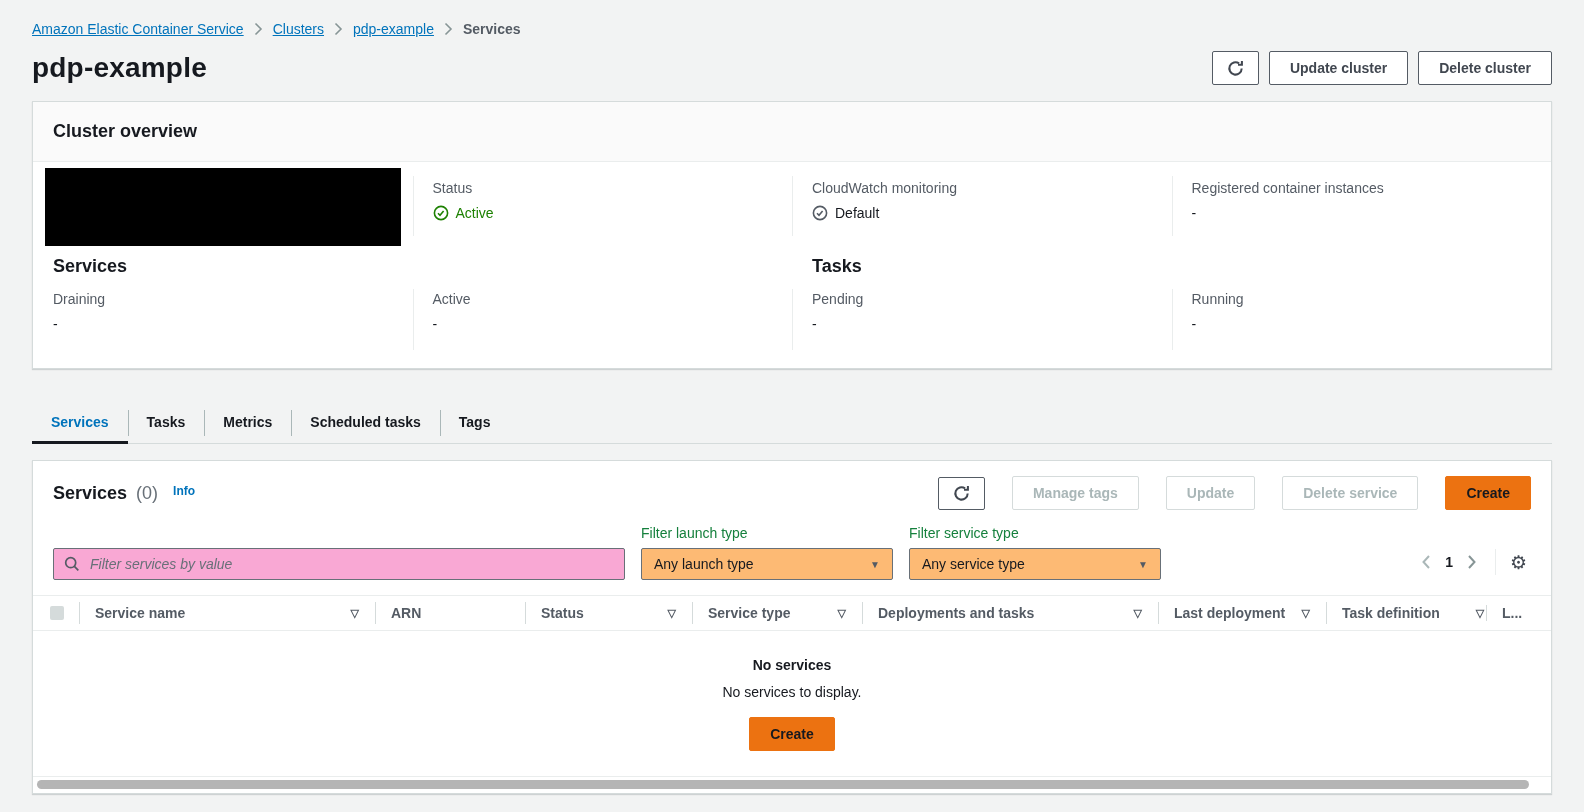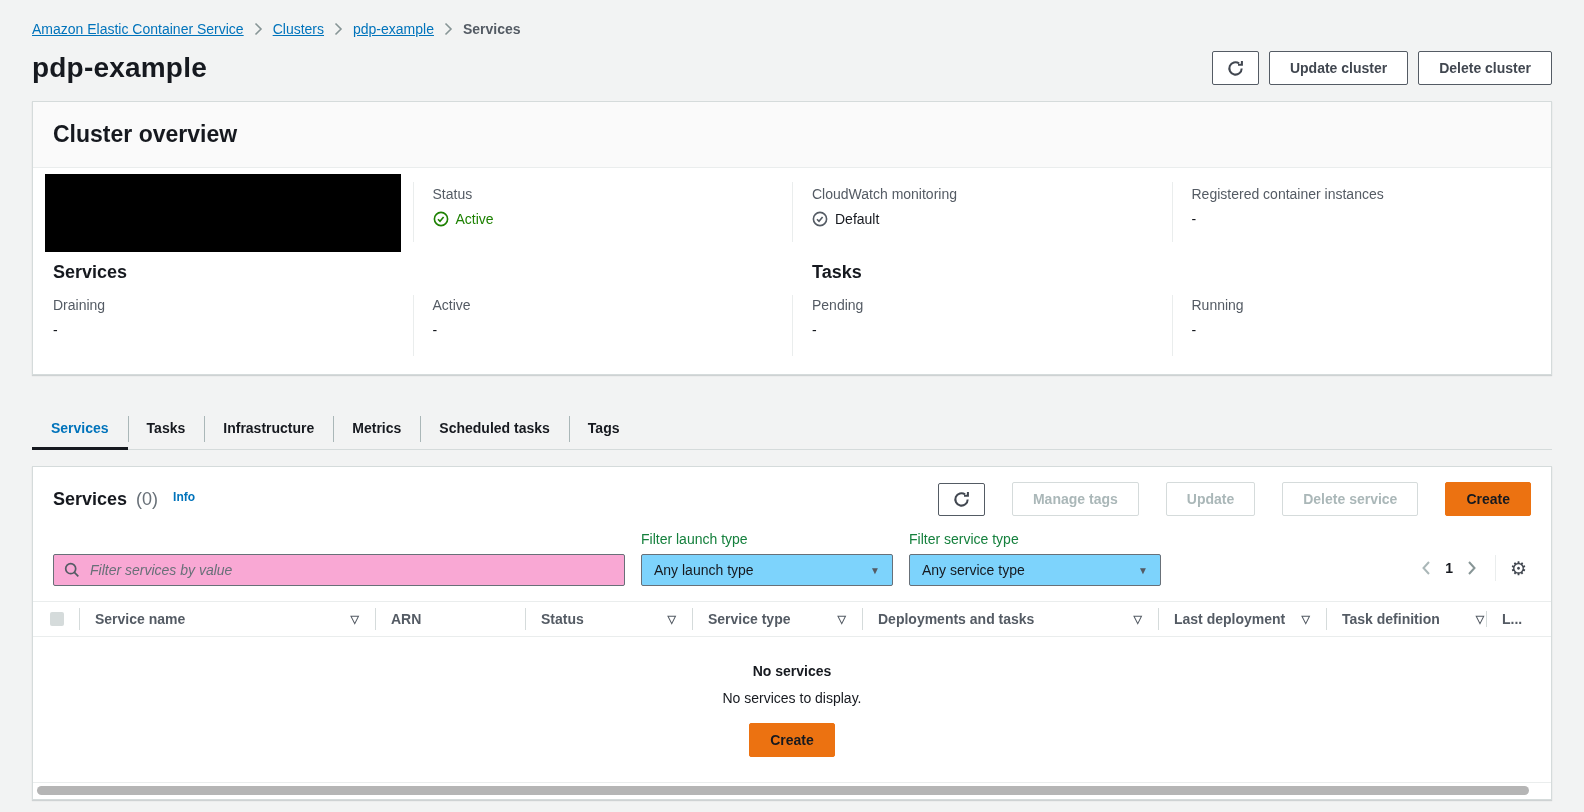--- a/index.html
+++ b/index.html
@@ -27,21 +27,21 @@
     background:#fff; border:1px solid #545b64; color:#414750;
     font-family:inherit; font-size:14px; font-weight:700;
     padding:7px 20px; border-radius:2px; cursor:pointer; line-height:18px;
   }
   .btn-icon { padding:6px 13px; display:flex; align-items:center; }
   .btn.disabled { border-color:#d5dbdb; color:#aab7b8; cursor:default; }
   .btn-primary { background:#ec7211; border-color:#ec7211; color:#16191f; }
 
   
   .card { background:#fff; border:1px solid #d5dbdb; box-shadow:0 1px 1px 0 rgba(0,28,36,.15); margin-top:16px; }
-  .card-header { background:#fafafa; border-bottom:1px solid #eaeded; padding:19px 20px; font-size:23px; font-weight:700; }
+  .card-header { background:#fafafa; border-bottom:1px solid #eaeded; padding:19px 20px; font-size:18px; font-weight:700; }
 
   
   .ov-grid { display:flex; }
   .ov-col { width:25%; position:relative; padding:18px 20px 14px; }
   .ov-col.box-col { padding:6px 0 0 12px; }
   .ov-col + .ov-col::before { content:""; position:absolute; left:0; top:14px; bottom:10px; width:1px; background:#eaeded; }
   .redacted { background:#000; height:78px; width:calc(100% - 12px); }
   .field-label { color:#545b64; }
   .field-value { margin-top:9px; display:flex; align-items:center; gap:7px; }
   .status-green { color:#1d8102; }
@@ -64,21 +64,21 @@
   .info-link { color:#0073bb; font-size:12px; font-weight:700; margin-left:10px; vertical-align:4px; cursor:pointer; }
   .panel-actions { display:flex; gap:27px; align-items:center; }
 
   .filter-row { display:flex; align-items:flex-end; gap:16px; padding:4px 20px 0; }
   .search-box { width:572px; height:32px; background:#f9a8d4; border:1px solid #687078; border-radius:2px;
     display:flex; align-items:center; gap:8px; padding:0 10px; }
   .search-box input { flex:1; border:none; outline:none; font-family:inherit; font-size:14px; background:transparent; }
   .search-box input::placeholder { color:#687078; font-style:italic; opacity:1; }
   .select-group { display:flex; flex-direction:column; gap:7px; }
   .select-label { color:#15803d; }
-  .select { width:252px; height:32px; background:#7dd3fc; border:1px solid #687078; border-radius:2px;
+  .select { width:252px; height:32px; background:#fdba74; border:1px solid #687078; border-radius:2px;
     display:flex; align-items:center; justify-content:space-between; padding:0 12px; cursor:pointer; }
   .caret { color:#545b64; font-size:10px; }
 
   .pagination { margin-left:auto; display:flex; align-items:center; padding-bottom:5px; }
   .pg-btn { background:none; border:none; padding:4px 8px; cursor:pointer; display:flex; align-items:center; }
   .pg-num { font-weight:700; padding:0 6px; }
   .pg-divider { width:1px; height:26px; background:#eaeded; margin:0 10px; }
   .gear { font-size:19px; color:#414750; line-height:1; cursor:pointer; padding:2px 4px; background:none; border:none; }
 
   
@@ -221,21 +221,20 @@
         <div class="field-value">
             <span>-</span>
           </div>
       </div>
     </div>
   </section>
 
   <div class="tabs">
     <div class="tab active">Services</div>
     <div class="tab">Tasks</div>
-    <div class="tab">Infrastructure</div>
     <div class="tab">Metrics</div>
     <div class="tab">Scheduled tasks</div>
     <div class="tab">Tags</div>
   </div>
 
   <section class="card">
     <div class="panel-header">
       <div class="panel-title">
         <span>Services</span>
         <span class="panel-count">(0)</span>

